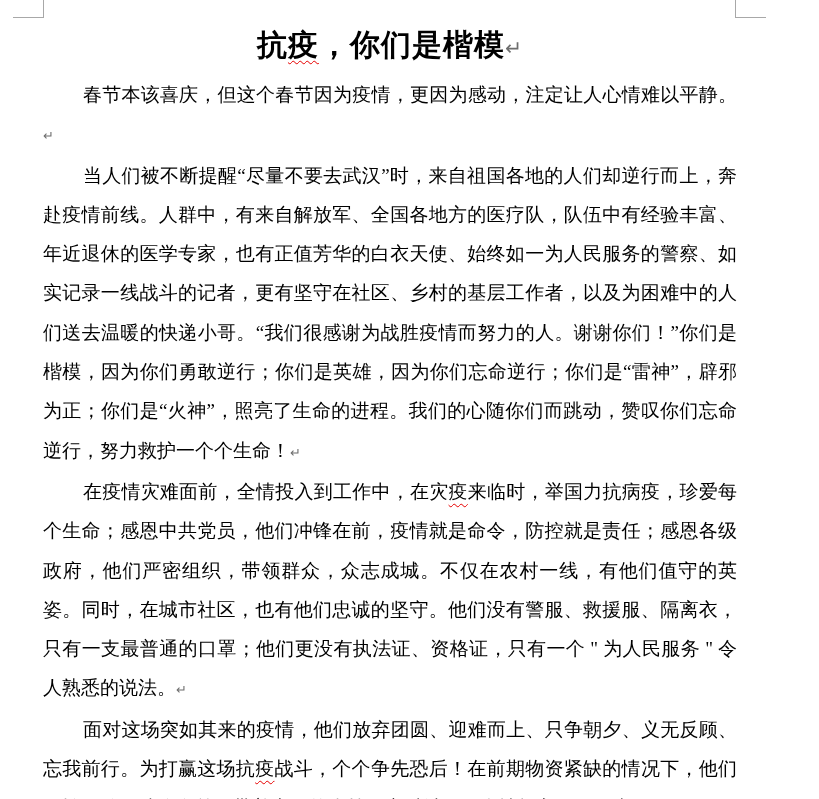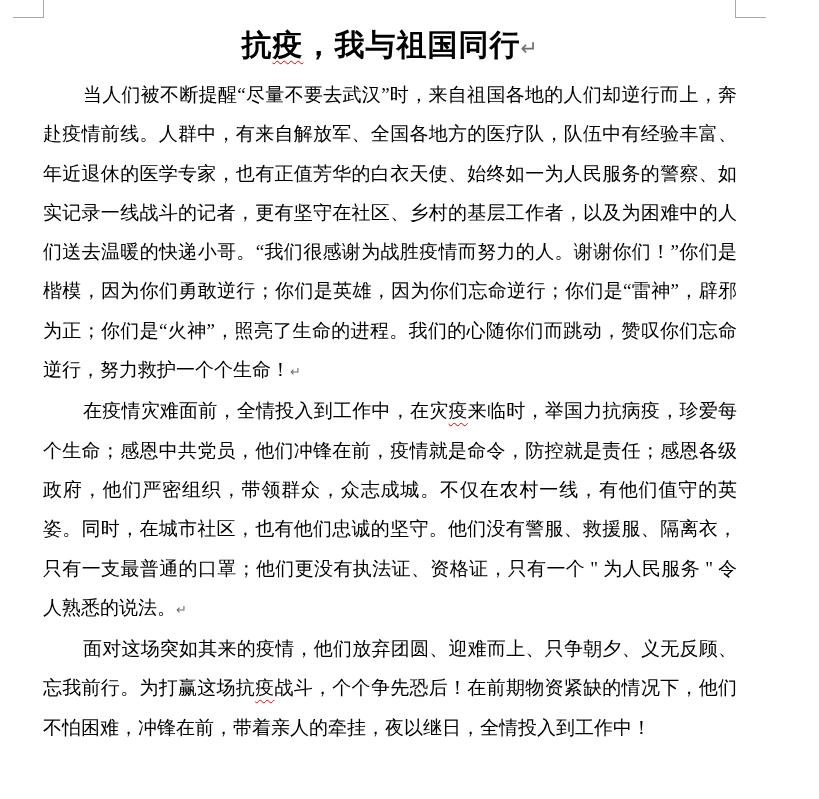--- a/index.html
+++ b/index.html
@@ -61,20 +61,21 @@
   }
 </style>
 </head>
 <body>
 
 <div class="page">
   <div class="corner corner-tl"></div>
   <div class="corner corner-tr"></div>
 
   <div class="content">
-    <h1 class="title" id="doc-title"><span>抗</span><span class="sq">疫</span><span>，我与祖国同行</span><span class="pmark">↵</span></h1>
+    <h1 class="title" id="doc-title"><span>抗</span><span class="sq">疫</span><span>，你们是楷模</span><span class="pmark">↵</span></h1>
     <div class="bodytext" id="doc-body">
+        <p><span>春节本该喜庆，但这个春节因为疫情，更因为感动，注定让人心情难以平静。</span><span class="pmark">↵</span></p>
         <p><span>当人们被不断提醒“尽量不要去武汉”时，来自祖国各地的人们却逆行而上，奔赴疫情前线。人群中，有来自解放军、全国各地方的医疗队，队伍中有经验丰富、年近退休的医学专家，也有正值芳华的白衣天使、始终如一为人民服务的警察、如实记录一线战斗的记者，更有坚守在社区、乡村的基层工作者，以及为困难中的人们送去温暖的快递小哥。“我们很感谢为战胜疫情而努力的人。谢谢你们！”你们是楷模，因为你们勇敢逆行；你们是英雄，因为你们忘命逆行；你们是“雷神”，辟邪为正；你们是“火神”，照亮了生命的进程。我们的心随你们而跳动，赞叹你们忘命逆行，努力救护一个个生命！</span><span class="pmark">↵</span></p>
         <p><span>在疫情灾难面前，全情投入到工作中，在灾</span><span class="sq">疫</span><span>来临时，举国力抗病疫，珍爱每个生命；感恩中共党员，他们冲锋在前，疫情就是命令，防控就是责任；感恩各级政府，他们严密组织，带领群众，众志成城。不仅在农村一线，有他们值守的英姿。同时，在城市社区，也有他们忠诚的坚守。他们没有警服、救援服、隔离衣，只有一支最普通的口罩；他们更没有执法证、资格证，只有一个 " 为人民服务 " 令人熟悉的说法。</span><span class="pmark">↵</span></p>
         <p><span>面对这场突如其来的疫情，他们放弃团圆、迎难而上、只争朝夕、义无反顾、忘我前行。为打赢这场抗</span><span class="sq">疫</span><span>战斗，个个争先恐后！在前期物资紧缺的情况下，他们不怕困难，冲锋在前，带着亲人的牵挂，夜以继日，全情投入到工作中！</span></p>
       </div>
   </div>
 </div>
 
 </body></html>

